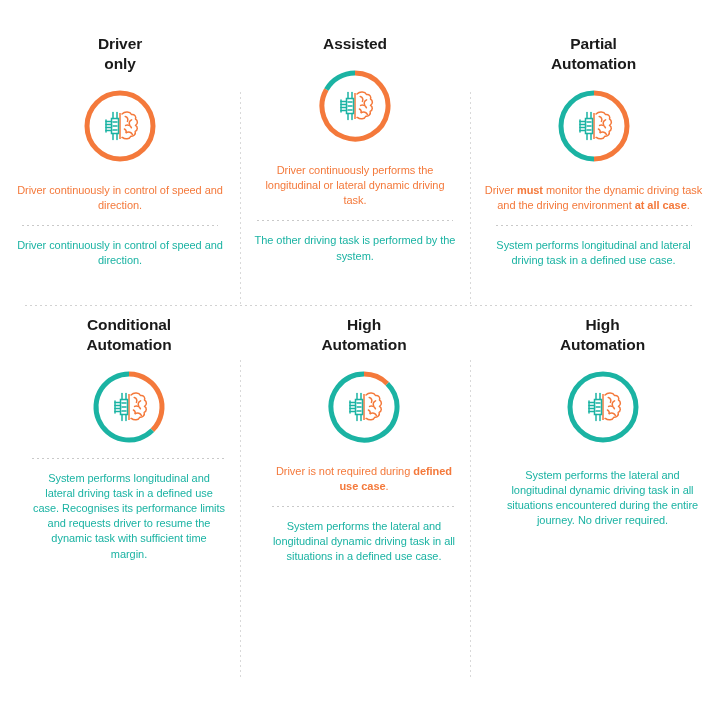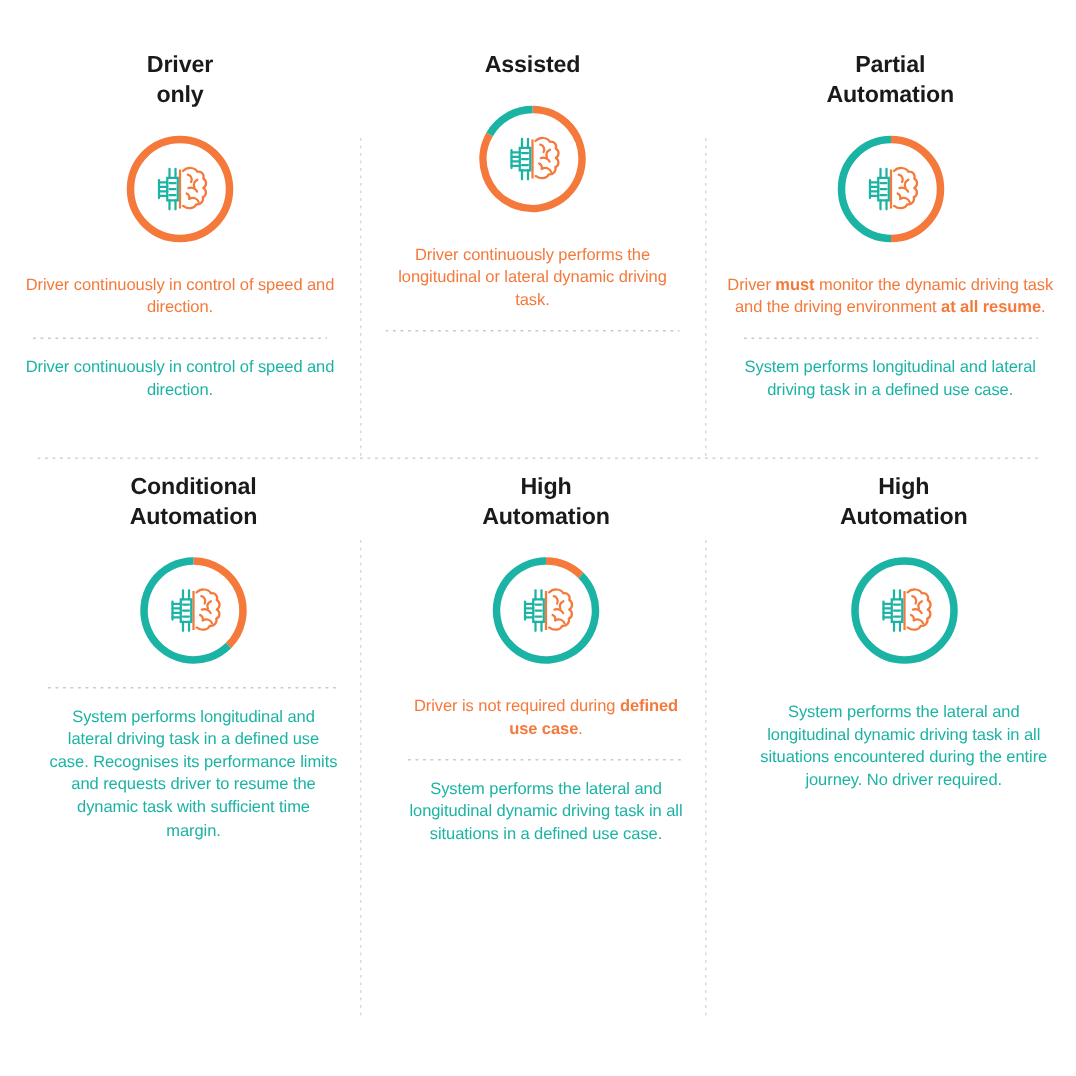--- a/index.html
+++ b/index.html
@@ -214,20 +214,21 @@
         <path d="M 11.6 -6.2 C 9.6 -5.2, 8.8 -3.2, 9.6 -1.2"></path>
         <path d="M 5.6 -0.6 C 8 -1.4, 10.6 -0.4, 11.4 1.8"></path>
         <path d="M 6.2 6.6 C 8.6 5.2, 11.6 6.2, 12.4 8.6"></path>
         <path d="M 4.4 3 C 5.8 3.6, 6.4 5, 6.2 6.6"></path>
       </g>
     </g>
         </svg>
       </div>
     <div class="desc desc-driver">Driver continuously performs the longitudinal or lateral dynamic driving task.</div>
     <div class="inner-div"></div>
+    <div class="desc desc-system">The other driving task is performed by the system.</div>
   </div>
 
   <div class="panel r1">
     <div class="panel-title">Partial
 Automation</div>
     <div class="icon-wrap">
         <svg width="78" height="78" viewBox="0 0 78 78" aria-hidden="true">
           <path d="M 39 6 A 33 33 0 0 1 39 72" fill="none" stroke="#F4793B" stroke-width="5" stroke-linecap="butt"></path>
           <path d="M 39 72 A 33 33 0 0 1 38.99999999999999 6" fill="none" stroke="#1BB3A3" stroke-width="5" stroke-linecap="butt"></path>
     <g transform="translate(39,39)">
@@ -268,21 +269,21 @@
 
         <path d="M 5.2 -9.6 C 7.6 -9, 8.4 -6.6, 7.4 -4.6"></path>
         <path d="M 11.6 -6.2 C 9.6 -5.2, 8.8 -3.2, 9.6 -1.2"></path>
         <path d="M 5.6 -0.6 C 8 -1.4, 10.6 -0.4, 11.4 1.8"></path>
         <path d="M 6.2 6.6 C 8.6 5.2, 11.6 6.2, 12.4 8.6"></path>
         <path d="M 4.4 3 C 5.8 3.6, 6.4 5, 6.2 6.6"></path>
       </g>
     </g>
         </svg>
       </div>
-    <div class="desc desc-driver">Driver <b>must</b> monitor the dynamic driving task and the driving environment <b>at all resume</b>.</div>
+    <div class="desc desc-driver">Driver <b>must</b> monitor the dynamic driving task and the driving environment <b>at all case</b>.</div>
     <div class="inner-div"></div>
     <div class="desc desc-system">System performs longitudinal and lateral driving task in a defined use case.</div>
   </div>
 
   <div class="panel r2">
     <div class="panel-title">Conditional
 Automation</div>
     <div class="icon-wrap">
         <svg width="78" height="78" viewBox="0 0 78 78" aria-hidden="true">
           <path d="M 39 6 A 33 33 0 0 1 62.33452377915607 62.334523779156065" fill="none" stroke="#F4793B" stroke-width="5" stroke-linecap="butt"></path>

